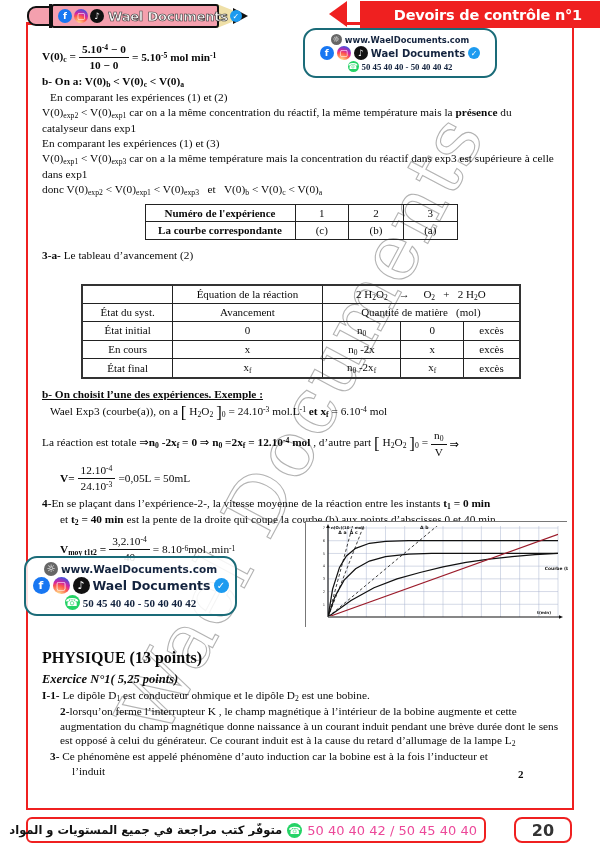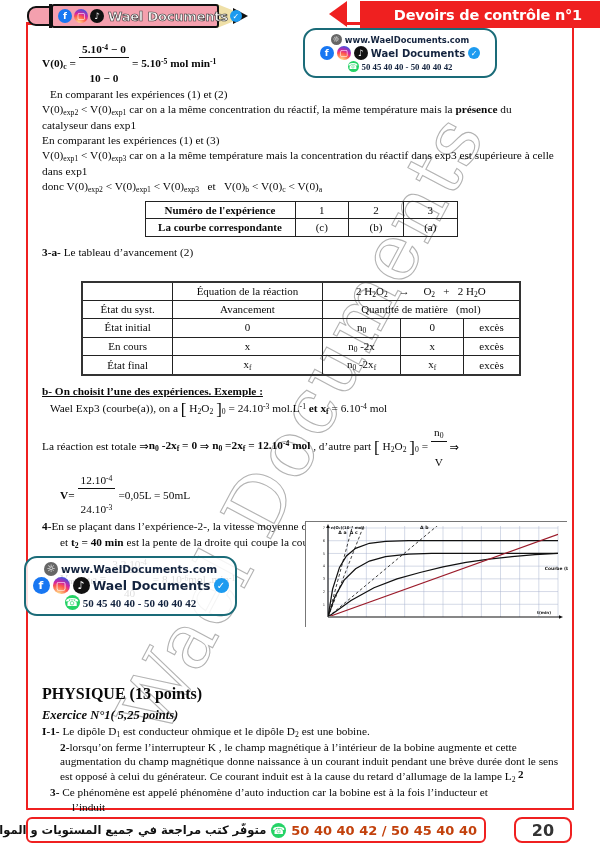--- a/index.html
+++ b/index.html
@@ -182,21 +182,20 @@
   }
   .ln { white-space: nowrap; }
   .ln-wrap { white-space: normal; }
   b { font-weight: bold; }
   sub { font-size: 0.68em; vertical-align: -0.25em; }
   sup { font-size: 0.68em; vertical-align: 0.45em; }
   .frac {
     display: inline-flex; flex-direction: column;
     vertical-align: middle; text-align: center;
     margin: 0 3px;
-    gap: 13px;
   }
   .frac .num { border-bottom: 1.1px solid #111; padding: 0 3px 0px 3px; }
   .frac .den { padding: 0px 3px 0 3px; }
   .eqline { display: flex; align-items: center; }
   .indent1 { padding-left: 8px; }
   .indent2 { padding-left: 18px; }
   .indent3 { padding-left: 30px; }
   .bigbr { display: inline-block; font-size: 1.5em; vertical-align: -0.18em; }
 
   
@@ -257,21 +256,21 @@
     border-radius: 6px;
     background: #fff;
     display: flex; align-items: center;
     justify-content: flex-end;
     padding: 0 7px;
     gap: 5px;
     z-index: 8;
   }
   #footer-phones {
     font-family: "DejaVu Sans", sans-serif;
-    font-weight: bold; font-size: 13px; color: #c2410c;
+    font-weight: normal; font-size: 13px; color: #ec4899;
     white-space: nowrap;
   }
   #footer-ar {
     font-family: "DejaVu Sans", sans-serif;
     font-weight: bold; font-size: 11.5px; color: #111;
     direction: rtl; white-space: nowrap;
   }
   #footer-wa {
     display: inline-flex; align-items: center; justify-content: center;
     width: 15px; height: 15px; border-radius: 50%;
@@ -357,20 +356,23 @@
 
   <div class="eqline" style="margin-bottom:1px;">
     <b><span>V(0)</span><sub>c</sub> =</b>
     <span class="frac">
       <span class="num"><b><span>5.10</span><sup>-4</sup><span> − 0</span></b></span>
       <span class="den"><b>10 − 0</b></span>
     </span>
     <b><span>= 5.10</span><sup>-5</sup><span> mol min</span><sup>-1</sup></b>
   </div>
 
+  <div class="ln">
+    <b>b-</b><b> On a:  V(0)</b><b><sub>b</sub> &lt; V(0)<sub>c</sub> &lt; V(0)<sub>a</sub></b>
+  </div>
 
   <div class="ln indent1">En comparant les expériences (1) et (2)</div>
 
   <div class="ln-wrap">
     V(0)<sub>exp2</sub> &lt; V(0)<sub>exp1</sub> car on a la même concentration du réactif,  la même température mais la <b>présence</b><span> du catalyseur  dans exp1</span>
   </div>
 
   <div class="ln">En comparant les expériences (1) et (3)</div>
 
   <div class="ln-wrap">

